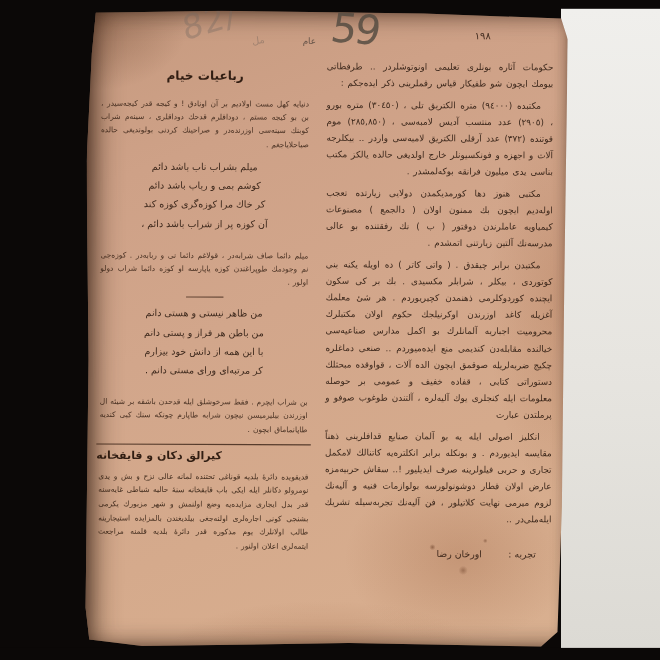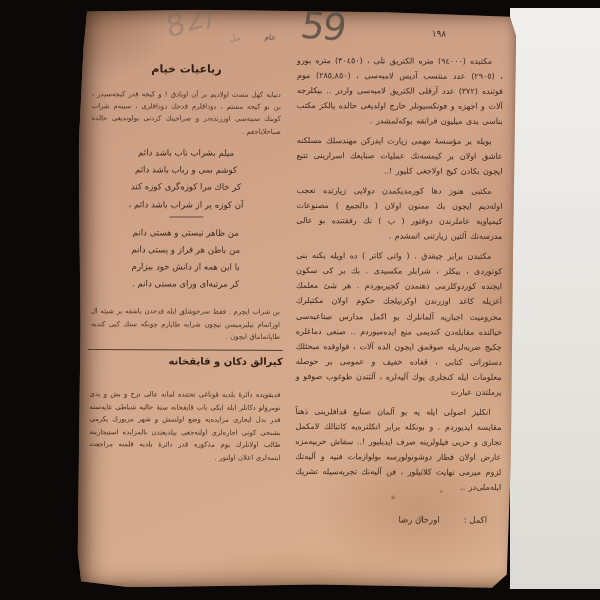--- a/index.html
+++ b/index.html
@@ -38,21 +38,21 @@
       radial-gradient(circle 6px at 55% 65%, rgba(75,33,12,.35), rgba(75,33,12,0) 70%),
       radial-gradient(circle 3px at 80% 20%, rgba(75,33,12,.4), rgba(75,33,12,0) 70%);
   }
   
   .hw-59{
     position:absolute;left:222px;top:-4px;direction:ltr;
     font-size:37px;color:rgba(86,76,66,.85);
     transform:rotate(4deg) skewX(-5deg);letter-spacing:-2px;
   }
   .hw-word{
-    position:absolute;left:185px;top:24px;direction:rtl;
+    position:absolute;left:196px;top:24px;direction:rtl;
     font-size:8px;color:rgba(74,64,56,.8);
   }
   .hw-faint{
     position:absolute;left:86px;top:-6px;direction:ltr;
     font-size:30px;color:rgba(118,106,96,.38);
     transform:rotate(-17deg) skewX(-8deg);letter-spacing:1px;
   }
   .hw-scribble{
     position:absolute;left:150px;top:24px;direction:rtl;
     font-size:9px;color:rgba(110,98,88,.45);transform:rotate(-8deg);
@@ -87,21 +87,21 @@
     margin:13px 3px 7px;color:rgba(50,30,17,.88);word-spacing:.5px;
   }
   .short-divider{
     width:34px;height:0;border-top:1px solid rgba(60,35,22,.7);
     margin:2px auto 7px;
   }
   .full-divider{
     border:none;border-top:1px solid rgba(55,32,20,.8);margin:6px 0 5px;
   }
   .rental-title{
-    margin:2px 0 22px;font-size:10px;font-weight:bold;text-align:right;
+    margin:2px 0 7px;font-size:10px;font-weight:bold;text-align:left;
     color:rgba(40,22,12,.95);
   }
   .rental-body{
     font-size:6.8px;line-height:1.85;text-align:justify;margin:0 2px 6px;
     color:rgba(48,29,16,.9);word-spacing:.5px;
   }
 </style>
 </head>
 <body>
 
@@ -112,53 +112,54 @@
 
     <div class="hw-faint">82/</div>
     <div class="hw-scribble">مل</div>
     <div class="hw-59">59</div>
     <div class="hw-word">عام</div>
     <div class="page-number">١٩٨</div>
 
     <div class="columns">
 
       <div class="col-article">
+        <p class="first">حكومات آثاره بونلرى تعليمى اونوتوشلردر .. طرفطاتى بيومك ايچون شو طفيكار قياس رقملرينى ذكر ايده‌جكم :</p>
         <p>مكتبده (٩٤٠٠٠) متره الكتريق تلى ، (٣٠٤٥٠) متره بورو ، (٢٩٠٥) عدد منتسب آديس لامبه‌سى ، (٢٨٥,٨٥٠) موم قوتنده (٣٧٢) عدد آرقلى الكتريق لامبه‌سى واردر .. بيكلرجه آلات و اجهزه و فونكسيونلر خارج اولديغى حالده يالكز مكتب بناسى يدى ميليون فرانقه بوكه‌لمشدر .</p>
-        <p>بويله بر مؤسسهٔ مهمى زيارت ايدركن مهندسلك مسلكنه عاشق اولان بر كيمسه‌نك عمليات صنايعك اسرارينى تتبع ايچون بكادن كيج اولاجغى كليور !..</p>
         <p>مكتبى هنوز دها كورمديكمدن دولايى زيارتده تعجب اوله‌ديم ايچون بك ممنون اولان ( دالجمع ) مصنوعات كيمياويه عاملرندن دوقتور ( ب ) نك رفقتنده بو عالى مدرسه‌نك آلتين زيارتنى اتمشدم .</p>
         <p>مكتبدن برابر چيقدق . ( واتى كاتر ) ده اويله يكنه بنى كوتوردى ، بيكلر ، شرابلر مكسيدى . بك بر كى سكون ايچنده كوردوكلرمى ذهنمدن كچيريوردم . هر شئ معلمك آغزيله كاغد اوزرندن اوكرنيلجك حكوم اولان مكتبلرك محروميت اجباريه آلمانلرك بو اكمل مدارس صناعيه‌سى خيالنده مقابله‌دن كنديمى منع ايده‌ميوردم .. صنعى دماغلره چكيج ضربه‌لريله صوقمق ايچون الده آلات ، قواوقده مبحثلك دستوراتى كتابى ، قفاده خفيف و عمومى بر حوصله معلومات ايله كنجلرى يوك آليه‌لره ، آلتندن طوغوب صوفو و پرملتدن عبارت</p>
         <p>انكليز اصولى ايله يه بو آلمان صنايع قدافلرينى ذهناً مقايسه ايديوردم . و بونكله برابر انكلتره‌يه كاتنالك لامكمل تجارى و حربى فيلولرينه صرف ايديليور !.. سقاش حربيه‌مزه عارض اولان قطار دوشونولورسه بولوازمات فنيه و آليه‌نك لزوم ميرمى نهايت كلاتيلور ، فن آليه‌نك تجربه‌سيله تشريك ايله‌ملى‌در ..</p>
         <div class="signature">
-          <span>اكمل :</span>
+          <span>تجربه :</span>
           <span>اورخان رضا</span>
         </div>
       </div>
 
       <div class="col-rubai">
         <h2 class="rubai-title">رباعيات خيام</h2>
 
         <div class="prose">دنيايه كهل مست اولاديم بر آن اونادق ! و كيجه قدر كيجه‌سيدر ، بن بو كيجه مستم ، دوداقلرم قدحك دوداقلرى ، سينه‌م شراب كوبنك سينه‌سى اوزرنده‌در و صراحينك كردنى بولونديغى حالده صباحلاياجغم .</div>
 
         <div class="quatrain">
           <span>ميلم بشراب ناب باشد دائم</span>
           <span>كوشم بمى و رباب باشد دائم</span>
           <span>كر خاك مرا كوزه‌گرى كوزه كند</span>
           <span>آن كوزه پر از شراب باشد دائم ،</span>
         </div>
+        <div class="prose">ميلم دائما صاف شرابه‌در ، قولاغم دائما نى و ربابه‌در . كوزه‌جى نم وجودمك طوپراغندن كوزه ياپارسه او كوزه دائما شراب دولو اولور .</div>
 
         <div class="short-divider"></div>
 
         <div class="quatrain">
           <span>من ظاهر نيستى و هستى دانم</span>
           <span>من باطن هر فراز و پستى دانم</span>
           <span>با اين همه از دانش خود بيزارم</span>
           <span>كر مرتبه‌اى وراى مستى دانم .</span>
         </div>
 
-        <div class="prose">بن شراب ايچرم . فقط سرخوشلق ايله قدحدن باشقه بر شيئه ال اوزاتمام بيليرميسن نيچون شرابه طاپارم چونكه سنك كبى كنديه طاپانماماق ايچون .</div>
+        <div class="prose">بن شراب ايچرم . فقط سرخوشلق ايله قدحدن باشقه بر شيئه ال اوزرندن بيليرميسن نيچون شرابه طاپارم چونكه سنك كبى كنديه طاپانماماق ايچون .</div>
 
         <hr class="full-divider">
 
         <h3 class="rental-title">كيرالق دكان و قايقخانه</h3>
         <div class="rental-body">قديقويده دائرهٔ بلديه قوناغى تحتنده لمانه عالى نزح و بش و يدى نومرولو دكانلر ايله ايكى باب قايقخانه سنهٔ حاليه شباطى غايه‌سنه قدر بدل ايجارى مزايده‌يه وضع اولنمش و شهر مزبورك يكرمى بشنجى كونى اجاره‌لرى اولنه‌جغى بيلديغندن بالمزايده استيجارينه طالب اولانلرك يوم مذكوره قدر دائرهٔ بلديه قلمنه مراجعت ايتمه‌لرى اعلان اولنور .</div>
 
       </div>
 
     </div>
 

